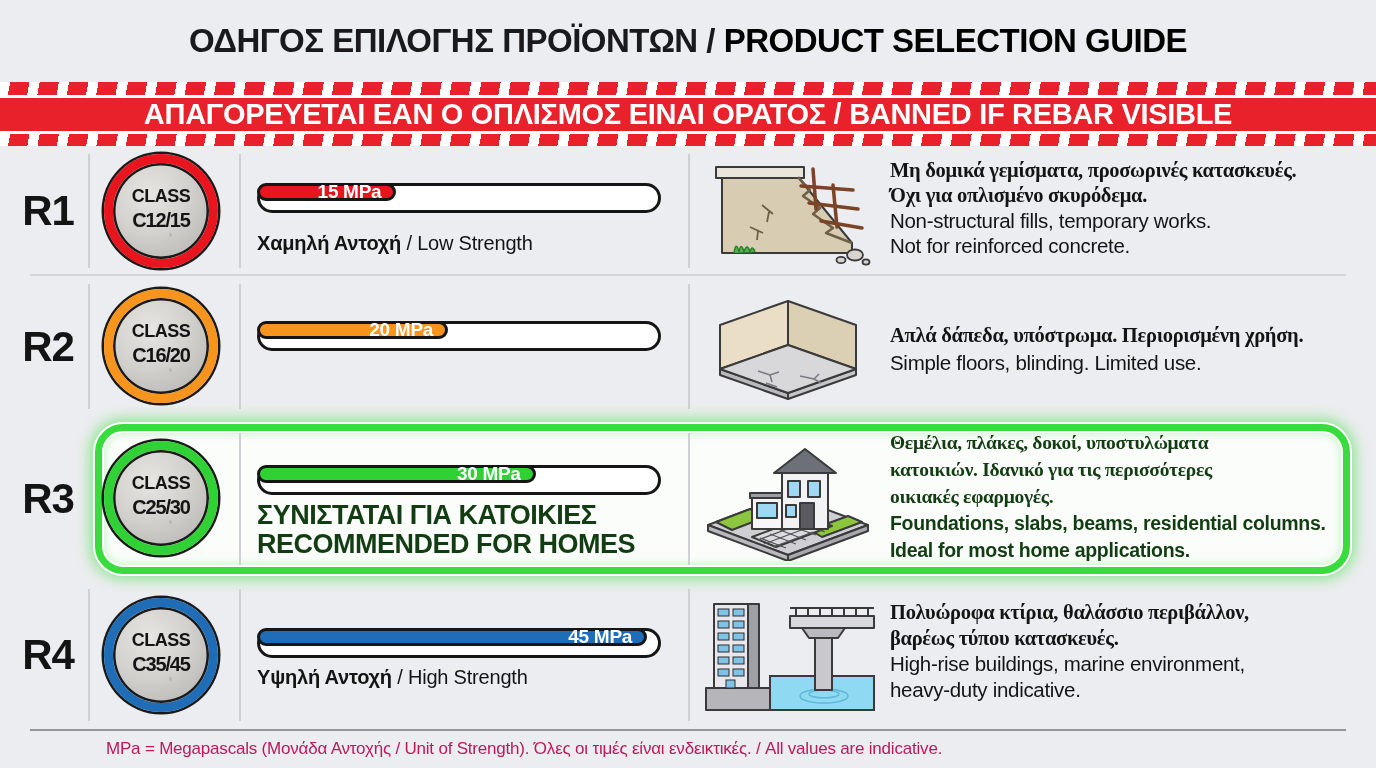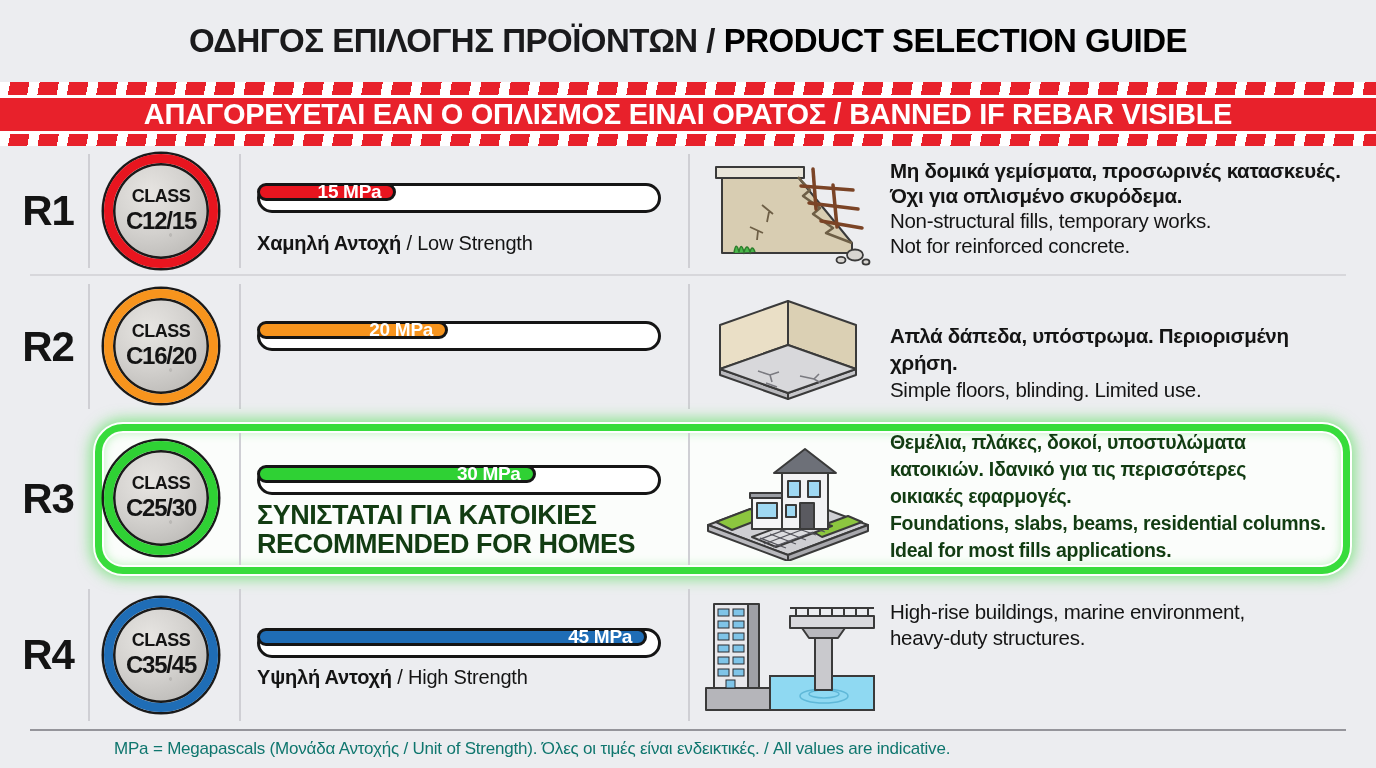--- a/index.html
+++ b/index.html
@@ -37,57 +37,57 @@
   
   .badge { position:absolute; left:104px; width:114px; height:114px; border-radius:50%;
     border:9px solid var(--accent,#888);
     box-shadow:0 0 0 2.5px #1a1a1a, inset 0 0 0 2.5px #1a1a1a;
     background:
       radial-gradient(circle at 60% 75%, rgba(150,148,145,.35) 1.5px, transparent 2px),
       radial-gradient(circle at 30% 55%, rgba(140,138,135,.4) 1.5px, transparent 2px),
       radial-gradient(circle at 38% 32%, #e7e5e2 0%, #d3d1ce 45%, #bdbbb8 80%, #b1afac 100%);
     display:flex; flex-direction:column; align-items:center; justify-content:center; z-index:1; }
   .badge .cl { font-size:18px; font-weight:bold; letter-spacing:-0.5px; line-height:19px; }
-  .badge .cv { font-size:24px; font-weight:bold; letter-spacing:-1.2px; line-height:29px;text-align:center; }
+  .badge .cv { font-size:20px; font-weight:bold; letter-spacing:-1.2px; line-height:29px;text-align:center; }
 
   
   .bar { position:absolute; left:257px; width:404px; height:30px; background:#fff;
     border:3px solid #151515; border-radius:18px; z-index:1; }
   .fill { position:absolute; top:-3px; left:-3px; height:18px; border:3px solid #151515; border-radius:18px;
     background:var(--accent,#888); display:flex; align-items:center; justify-content:flex-end;
     padding-right:12px; color:#fff; font-size:19px; font-weight:bold; letter-spacing:-0.3px; white-space:nowrap; }
 
   .caption { position:absolute; left:257px; font-size:20px; letter-spacing:-0.2px; white-space:nowrap; z-index:1; }
   .caption .el { font-weight:bold; }
   .cap-r1 { top:74px;margin-top:12px; } .cap-r2 { top:83px; } .cap-r4 { top:85px; }
 
   .recommend { position:absolute; left:257px; font-size:27px; font-weight:bold; letter-spacing:-0.5px;
     color:var(--row-text,#123c12); line-height:29px; white-space:pre; z-index:1; }
   .rec-1 { top:84px; } .rec-2 { top:113px; }
 
   
   .illus { position:absolute; left:700px; top:50%; transform:translateY(-50%); width:180px; z-index:1; }
   .desc { position:absolute; left:890px; width:466px; white-space:pre-line; z-index:1; }
-  .desc .del { font-weight:bold; }
+  .desc .del { font-weight:bold;font-family:Liberation Serif, serif; }
   .desc-r1 { top:12px; font-size:20.5px; line-height:25px; letter-spacing:-0.3px; }
   .desc-r2 { top:46px; font-size:20.5px; line-height:27px; letter-spacing:-0.3px; }
   .desc-r3 { top:12px; font-size:19.5px; line-height:27px; letter-spacing:-0.3px;
     color:var(--row-text,#123c12); font-weight:bold; }
   .desc-r4 { top:18px; font-size:20.5px; line-height:26px; letter-spacing:-0.3px; }
 
   
   .frame { position:absolute; left:95px; top:7px; width:1255px; height:150px;
     border:7px solid var(--hl-border,#38dc3c); border-radius:28px; background:#fbfdfb;
     box-shadow:0 0 0 2px #ffffff, inset 0 0 0 2px #ffffff, 0 0 14px 5px rgba(56,220,60,.55), inset 0 0 10px 2px rgba(56,220,60,.30);
     z-index:0; }
 
   
   .footer { position:relative; height:37px; }
   .footer-line { position:absolute; top:0; left:30px; right:30px; height:2px; background:#95959b; }
-  .footer-note { position:absolute; top:10px; left:114px; font-size:17px; letter-spacing:-0.2px; color:#0f766e; }
+  .footer-note { position:absolute; top:10px; left:106px; font-size:17px; letter-spacing:-0.2px; color:#be185d; }
 
   svg { display:block; }
 </style>
 </head>
 <body>
 
 <div class="sheet">
 
   <div class="hdr">
     <div class="t"><span class="t-el">ΟΔΗΓΟΣ ΕΠΙΛΟΓΗΣ ΠΡΟΪΟΝΤΩΝ /</span><span class="t-en"> PRODUCT SELECTION GUIDE</span></div>
@@ -217,21 +217,21 @@
           <rect x="108" y="44" width="12" height="16" fill="#9fd8f2"></rect>
           <rect x="100" y="66" width="14" height="26" fill="#5a5a60"></rect>
           <rect x="86" y="68" width="10" height="12" fill="#9fd8f2"></rect>
           <polygon points="74,36 105,12 136,36" fill="#6d7078"></polygon>
         </g>
       </svg>
     </div>
     <div class="desc desc-r3"><div class="del">Θεμέλια, πλάκες, δοκοί, υποστυλώματα
 κατοικιών. Ιδανικό για τις περισσότερες
 οικιακές εφαρμογές.</div><div class="den">Foundations, slabs, beams, residential columns.
-Ideal for most fills applications.</div></div>
+Ideal for most home applications.</div></div>
   </div>
 
   <div class="row row-r4" style="--accent: #1f6db6;">
     <div class="vline vl-1"></div>
     <div class="vline vl-2"></div>
     <div class="vline vl-3"></div>
     <div class="rlabel">R4</div>
     <div class="badge" style="top:17px;">
       <div class="cl">CLASS</div>
       <div class="cv">C35/45</div>
@@ -269,22 +269,23 @@
           <rect x="18" y="49" width="11" height="7"></rect>
             <rect x="33" y="49" width="11" height="7"></rect>
           <rect x="18" y="61" width="11" height="7"></rect>
             <rect x="33" y="61" width="11" height="7"></rect>
           <rect x="18" y="73" width="11" height="7"></rect>
             <rect x="33" y="73" width="11" height="7"></rect>
           <rect x="26" y="84" width="9" height="8"></rect>
         </g>
       </svg>
     </div>
-    <div class="desc desc-r4"><div class="den">High-rise buildings, marine environment,
-heavy-duty structures.</div></div>
+    <div class="desc desc-r4"><div class="del">Πολυώροφα κτίρια, θαλάσσιο περιβάλλον,
+βαρέως τύπου κατασκευές.</div><div class="den">High-rise buildings, marine environment,
+heavy-duty indicative.</div></div>
   </div>
 
   <div class="footer">
     <div class="footer-line"></div>
     <div class="footer-note">MPa = Megapascals (Μονάδα Αντοχής / Unit of Strength). Όλες οι τιμές είναι ενδεικτικές. / All values are indicative.</div>
   </div>
 
 </div>
 
 </body></html>

